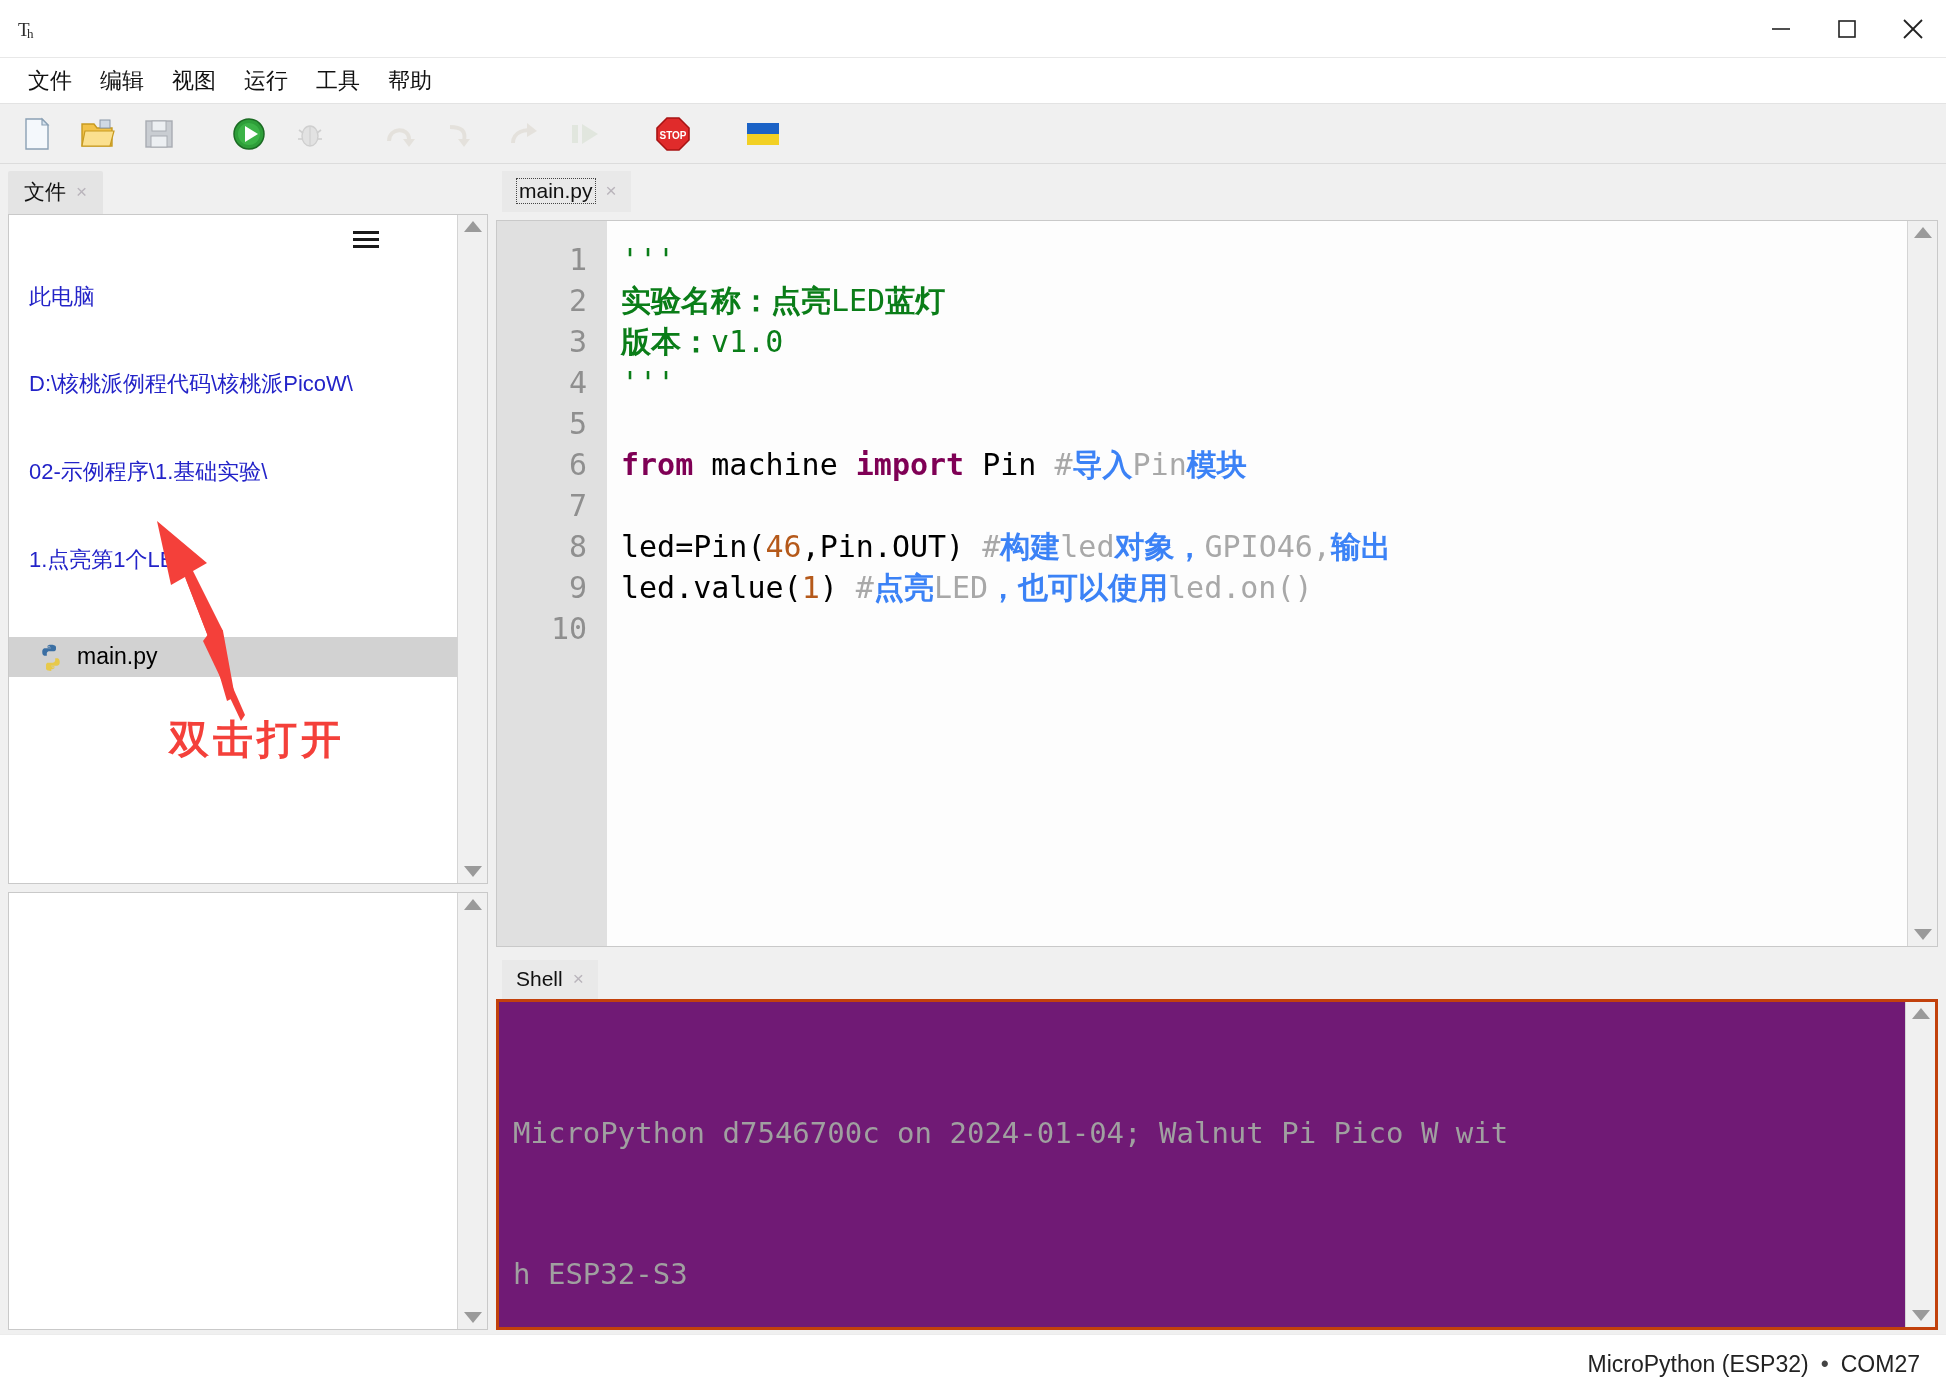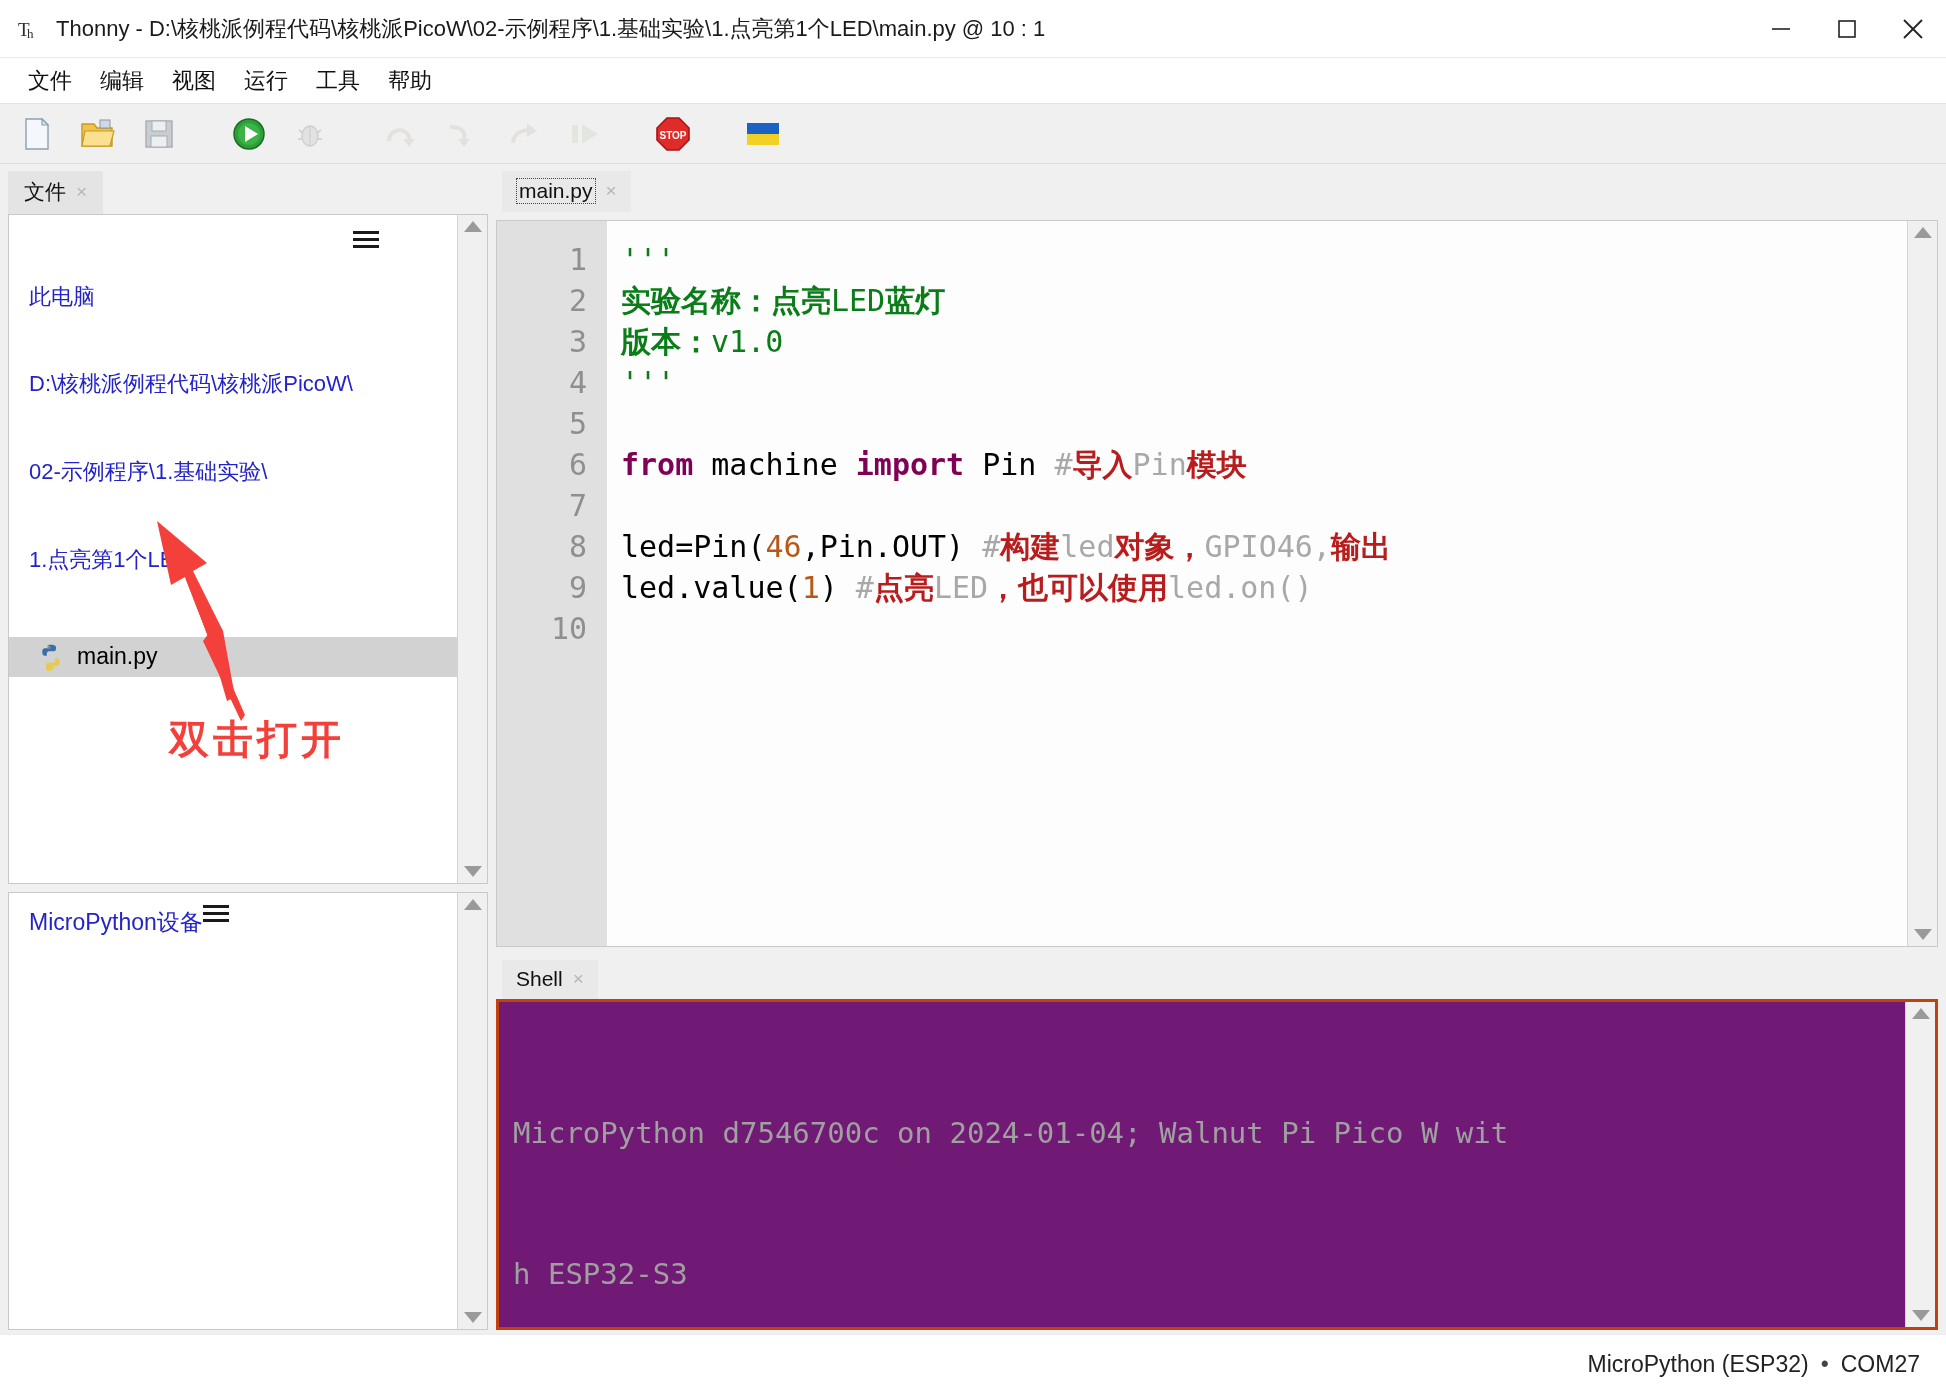--- a/index.html
+++ b/index.html
@@ -150,21 +150,21 @@
   }
   .cl {
     font-family:"DejaVu Sans Mono", monospace; font-size:30px; line-height:41px;
     white-space:pre; color:#000;
   }
   .k   { color:#7f0055; font-weight:bold; }      
   .doc { color:#0a7d18; font-weight:bold; }      
   .doc2{ color:#0a7d18; }                        
   .num { color:#b5591a;margin-top:8px; }                        
   .cmt { color:#a8a8a8; }                        
-  .cmtb{ color:#b91c1c; font-weight:bold; }      
+  .cmtb{ color:#3b82f6; font-weight:bold; }      
 
   .shell-wrap { flex:0 0 375px; display:flex; flex-direction:column; min-height:0; }
   .shell-body {
     flex:1; background:#701a75; border:3px solid #c2410c;
     display:flex; min-height:0; overflow:hidden;
   }
   .shell-text {
     flex:1; padding:14px 0 0 14px; overflow:hidden;
     font-family:"DejaVu Sans Mono", monospace; font-size:29px; line-height:47px;
     color:#a0a0a0; white-space:pre-wrap; word-break:break-all;
@@ -182,21 +182,20 @@
 </head>
 <body>
 
 <div id="titlebar">
   <div class="tb-icon">
     <svg width="26" height="26" viewBox="0 0 26 26">
       <text x="0" y="20" font-size="19" font-family="Liberation Serif, serif" fill="#2c2c2c">T</text>
       <text x="9" y="22" font-size="13" font-family="Liberation Serif, serif" fill="#2c2c2c">h</text>
     </svg>
   </div>
-  <div class="tb-title">Thonny  -  D:\核桃派例程代码\核桃派PicoW\02-示例程序\1.基础实验\1.点亮第1个LED\main.py  @  10 : 1</div>
 
   <div class="winbtns">
     <div class="winbtn">
       <svg width="24" height="24" viewBox="0 0 24 24">
           <line x1="3" y1="12" x2="21" y2="12" stroke="#222" stroke-width="1.6"></line>
         </svg>
     </div>
     <div class="winbtn">
       <svg width="24" height="24" viewBox="0 0 24 24">
           <rect x="4" y="4" width="16" height="16" fill="none" stroke="#222" stroke-width="1.6"></rect>
@@ -346,28 +345,20 @@
         <div class="vscroll">
           <div class="arrow-up"></div>
           <div class="arrow-dn"></div>
         </div>
       </div>
     </div>
 
     <div class="panel" style="flex:1 1 38%;">
       <div class="panel-body">
         <div class="panel-content">
-          <div class="panel-head-row" style="padding-top:4px;">
-            <div class="devtitle" style="padding-left:0;">MicroPython设备</div>
-            <div class="hamburger">
-              <span></span>
-                <span></span>
-                <span></span>
-            </div>
-          </div>
         </div>
         <div class="vscroll">
           <div class="arrow-up"></div>
           <div class="arrow-dn"></div>
         </div>
       </div>
     </div>
   </div>
 
   <div id="rightcol">

